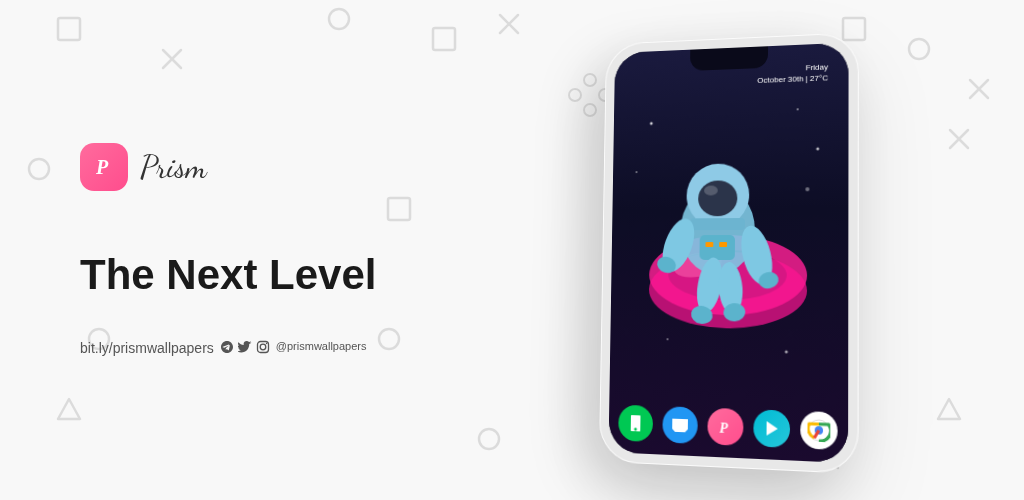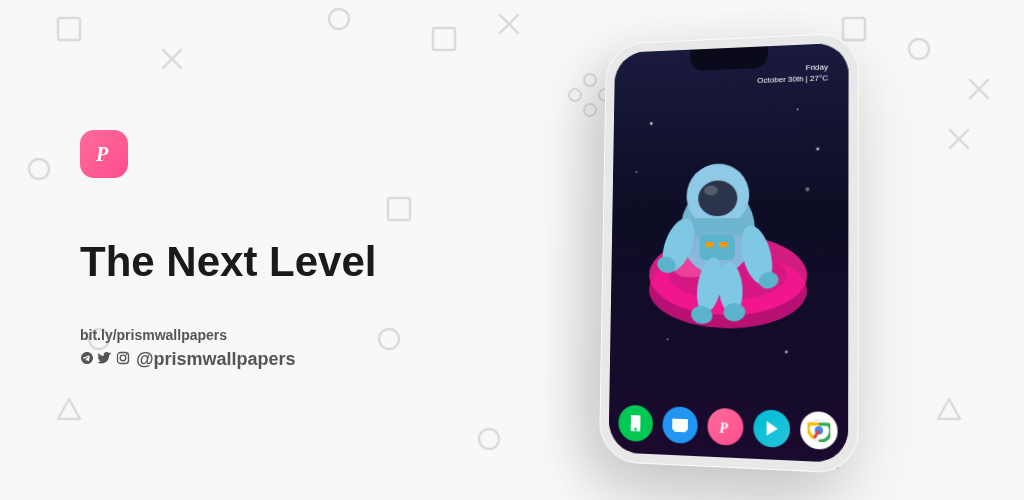--- a/index.html
+++ b/index.html
@@ -83,36 +83,34 @@
       font-weight: 900;
       color: #1a1a1a;
       line-height: 1.15;
       font-family: 'Arial Black', 'Arial', sans-serif;
       margin-bottom: 40px;
     }
 
     
     .links-area {
       display: flex;
-      flex-direction: column;
+      flex-direction: row;
       gap: 6px;
-      font-weight: bold;
     }
 
     .website-link {
       font-size: 14px;
       color: #555;
       font-family: Arial, sans-serif;
     }
 
     .social-row {
       display: flex;
-      align-items: center;
       gap: 4px;
-      font-size: 18px;
+      font-size: 11px;
       color: #555;
       font-family: Arial, sans-serif;
     }
 
     .social-icon {
       font-size: 14px;
       color: #555;
     }
 
     
@@ -351,20 +349,21 @@
 <div class="page">
 
   <div class="left-content">
 
     <div class="logo-area">
       <div class="logo-icon">
         <svg width="28" height="28" viewBox="0 0 28 28">
           <text x="6" y="21" font-family="Georgia, serif" font-style="italic" font-weight="bold" font-size="20" fill="white">P</text>
         </svg>
       </div>
+      <span class="logo-text">Prism</span>
     </div>
 
     <div class="headline">
       <div>The Next Level</div>
     </div>
 
     <div class="links-area">
       <div class="website-link">bit.ly/prismwallpapers</div>
       <div class="social-row">
 

